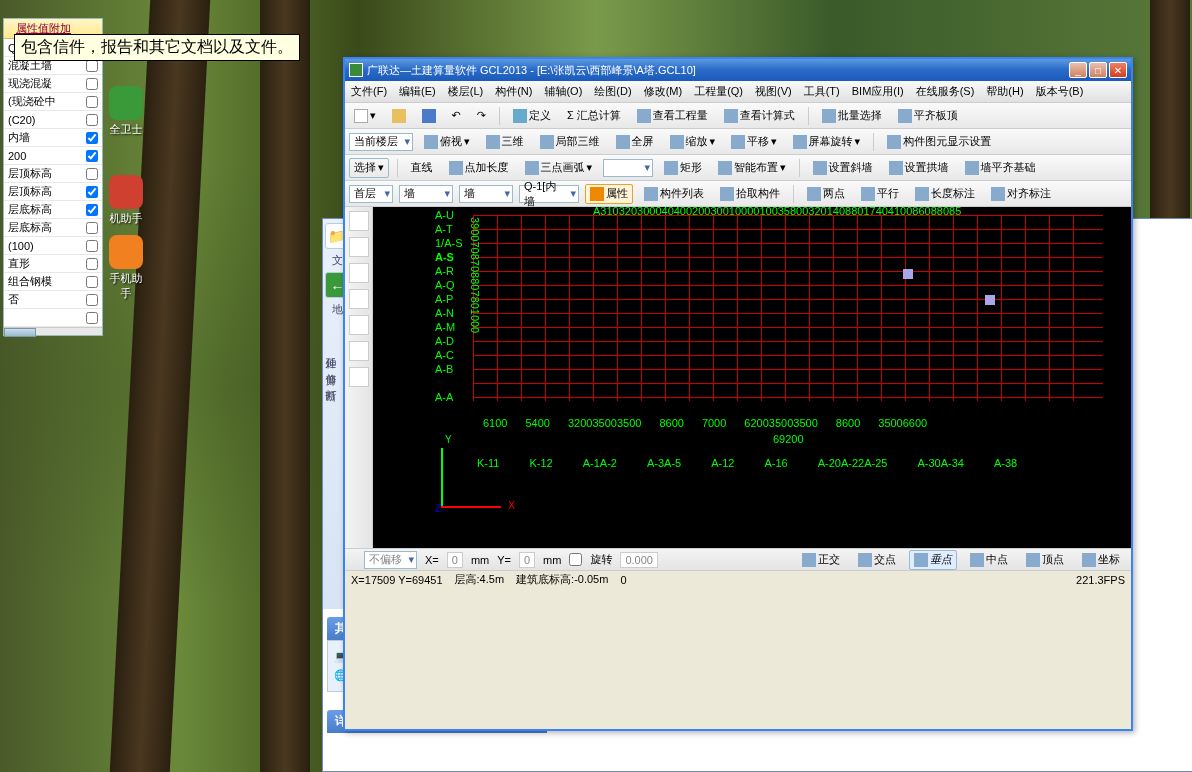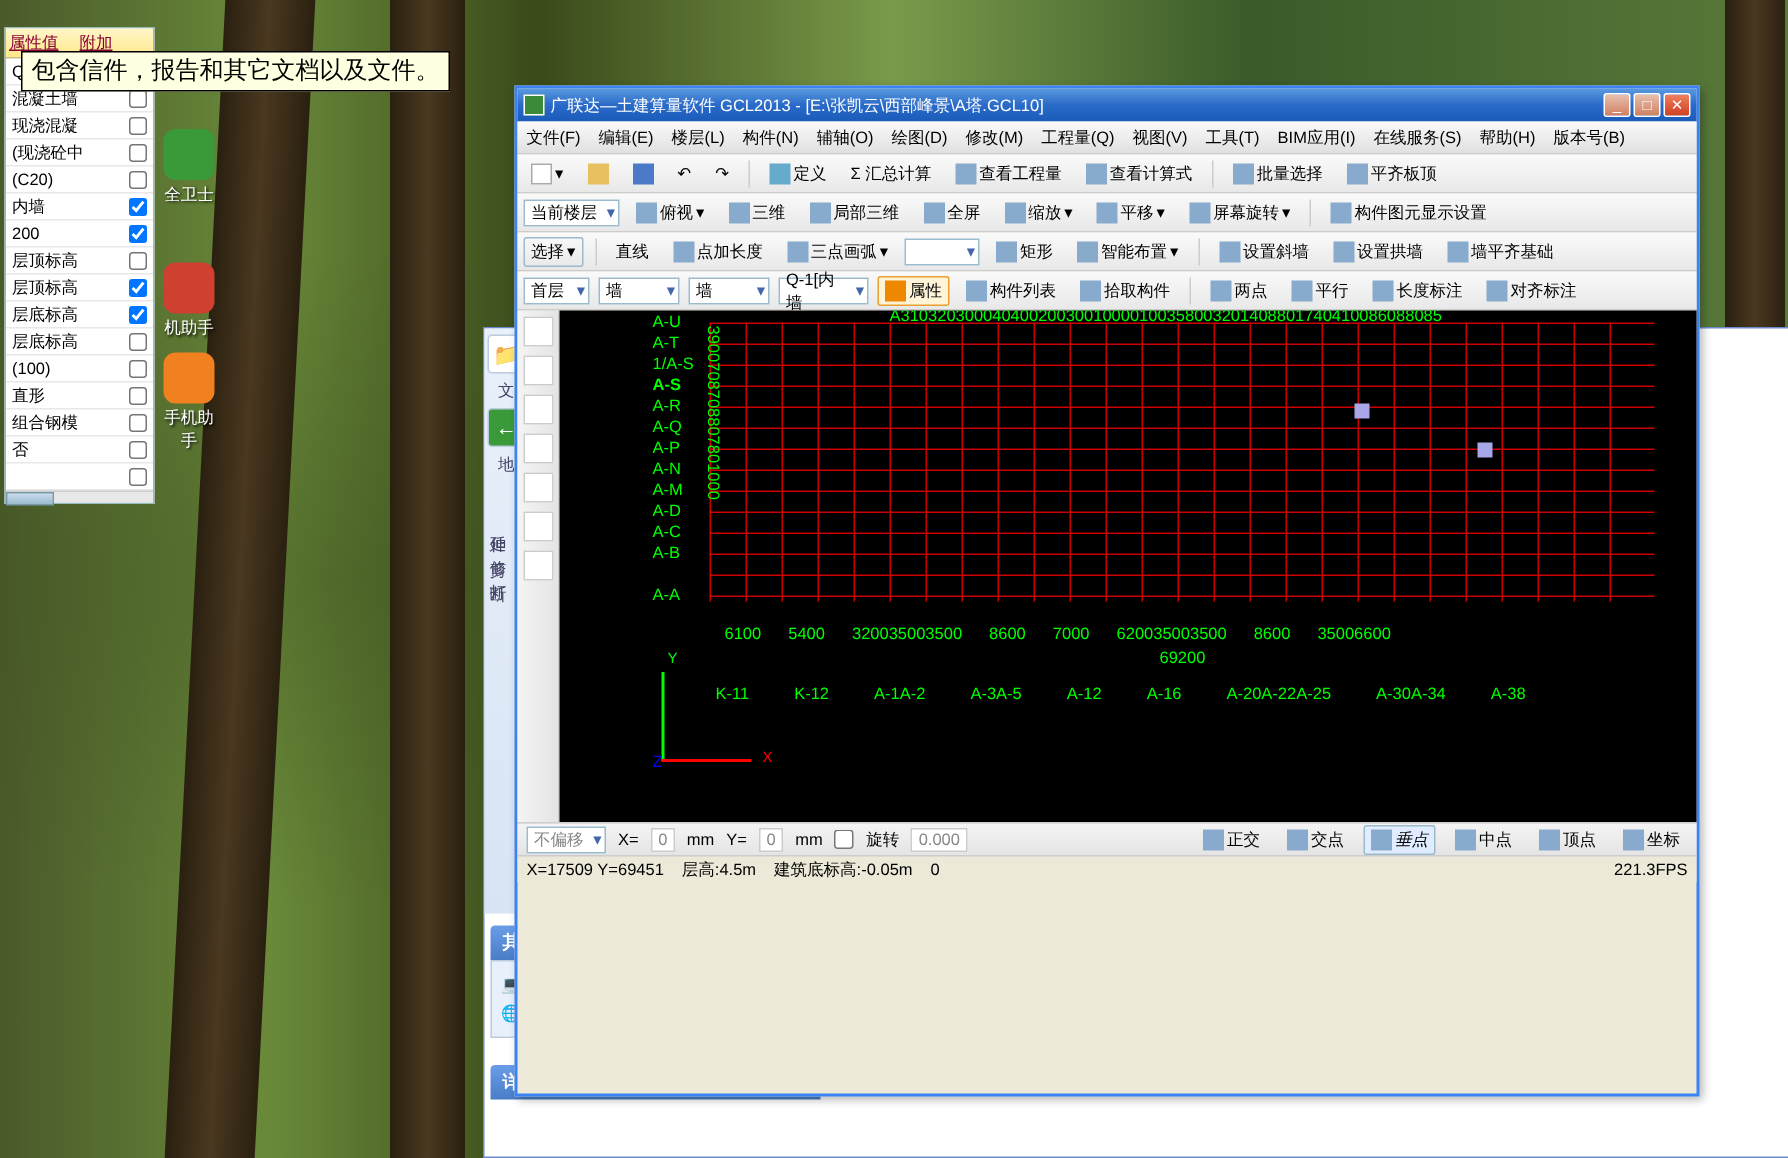--- a/index.html
+++ b/index.html
@@ -4,21 +4,21 @@
 <style>
 * { margin:0; padding:0; box-sizing:border-box; font-family:"Microsoft YaHei","SimSun",sans-serif; }
 body { width:1192px; height:772px; overflow:hidden; position:relative; background:linear-gradient(135deg,#8ab054 0%,#5a7a2c 30%,#3d5a1a 60%,#2d4015 100%); }
 
 .backdrop { position:absolute; inset:0; background:radial-gradient(ellipse at 20% 50%,rgba(60,80,30,.4),transparent 40%),radial-gradient(ellipse at 60% 40%,rgba(90,120,50,.3),transparent 35%),linear-gradient(90deg,#4a5a2a 0%,#6a8a3a 15%,#3a4a1a 30%,#7a9a4a 50%,#3a5a2a 70%,#5a7a3a 100%); }
 .trunk { position:absolute; background:linear-gradient(90deg,#2a2010,#4a3820,#2a2010); }
 .t1{left:130px;top:0;width:60px;height:772px;transform:skewX(-3deg);} .t2{left:260px;top:0;width:50px;height:772px;} .t3{left:1150px;top:0;width:40px;height:772px;}
 
 
 .prop-panel { position:absolute; left:3px; top:18px; width:100px; background:#fff; border:1px solid #9bb; font-size:11px; }
-.prop-hdr { background:linear-gradient(#fff6c8,#ffe88a); border-bottom:1px solid #cb8; padding:2px 2px; display:flex; gap:14px; }
+.prop-hdr { background:linear-gradient(#fff6c8,#ffe88a); border-bottom:1px solid #cb8; padding:2px 12px; display:flex; }
 .prop-hdr span{color:#803; text-decoration:underline;}
 .prop-row { display:flex; align-items:center; justify-content:space-between; padding:1px 4px; border-bottom:1px solid #e8e8e8; height:18px; }
 .prop-row input[type=checkbox]{width:12px;height:12px;}
 .prop-scroll { height:8px; background:#e8e8e8; border-top:1px solid #ccc; position:relative; }
 .prop-scroll::after{content:"";position:absolute;left:0;top:0;width:30px;height:100%;background:linear-gradient(#cde,#9bc);border:1px solid #79a;}
 .tooltip { position:absolute; left:14px; top:34px; background:#ffffe1; border:1px solid #000; padding:2px 6px; font-size:16px; z-index:50; }
 
 
 .dicon { position:absolute; width:40px; text-align:center; font-size:11px; color:#fff; text-shadow:1px 1px 2px #000; }
 .dicon .blob{width:34px;height:34px;margin:0 auto 2px;border-radius:8px;}
@@ -445,21 +445,21 @@
           <span>A-20A-22A-25</span>
           <span>A-30A-34</span>
           <span>A-38</span>
         </div>
         <div style="position: absolute; left: 530px; top: 62px; width: 10px; height: 10px; background: rgb(168, 168, 232);"></div>
         <div style="position: absolute; left: 612px; top: 88px; width: 10px; height: 10px; background: rgb(168, 168, 232);"></div>
       </div>
   </div>
 
   <div class="status1">
-    <div class="combo" style="color:#888;">不偏移</div>
+    <div class="combo" style="color:#888;margin-left:13px;">不偏移</div>
     <span>X=</span>
       <div class="sbox">0</div>
       <span>mm</span>
     <span>Y=</span>
       <div class="sbox">0</div>
       <span>mm</span>
     <input type="checkbox" style="">
       <span>旋转</span>
     <div class="sbox">0.000</div>
     <div style="flex:1"></div>

